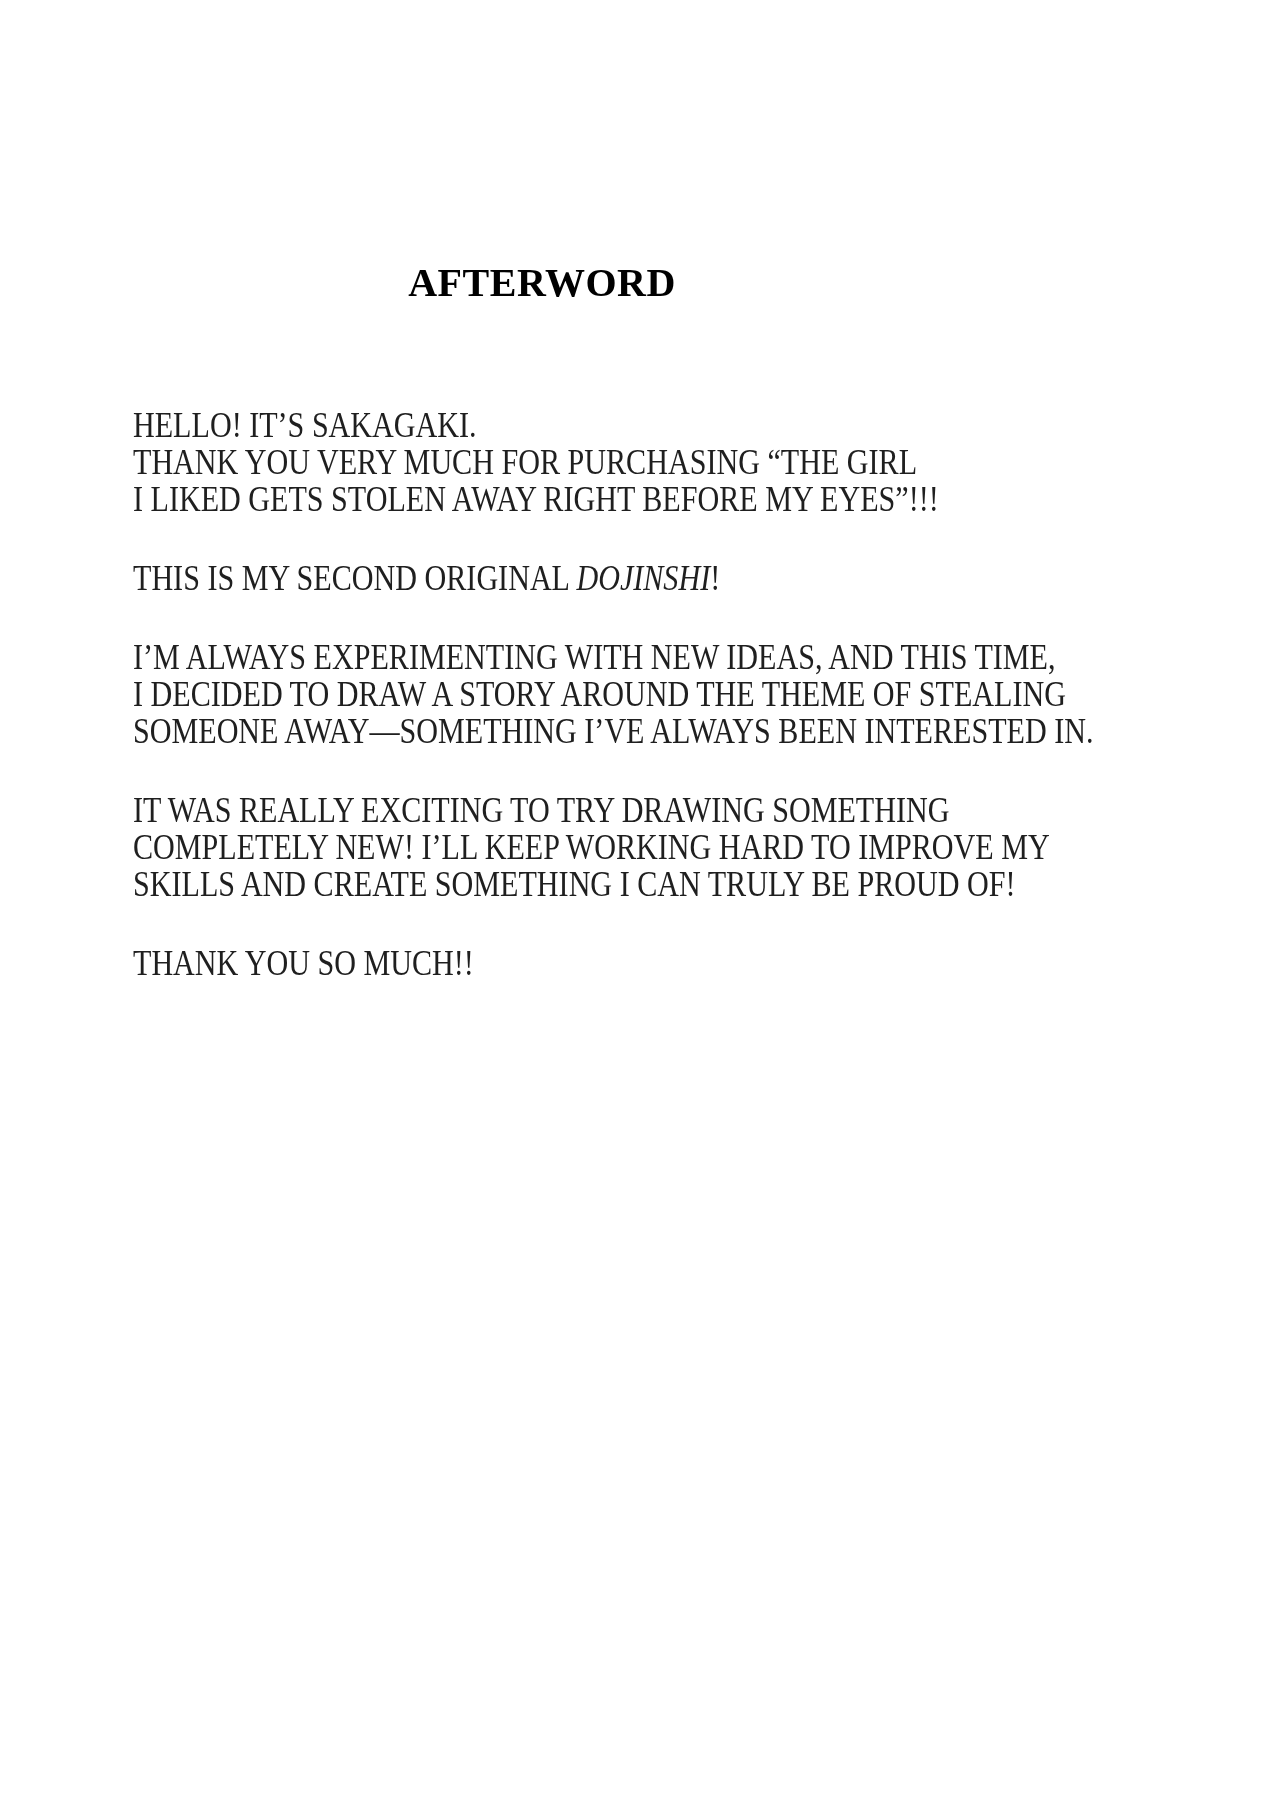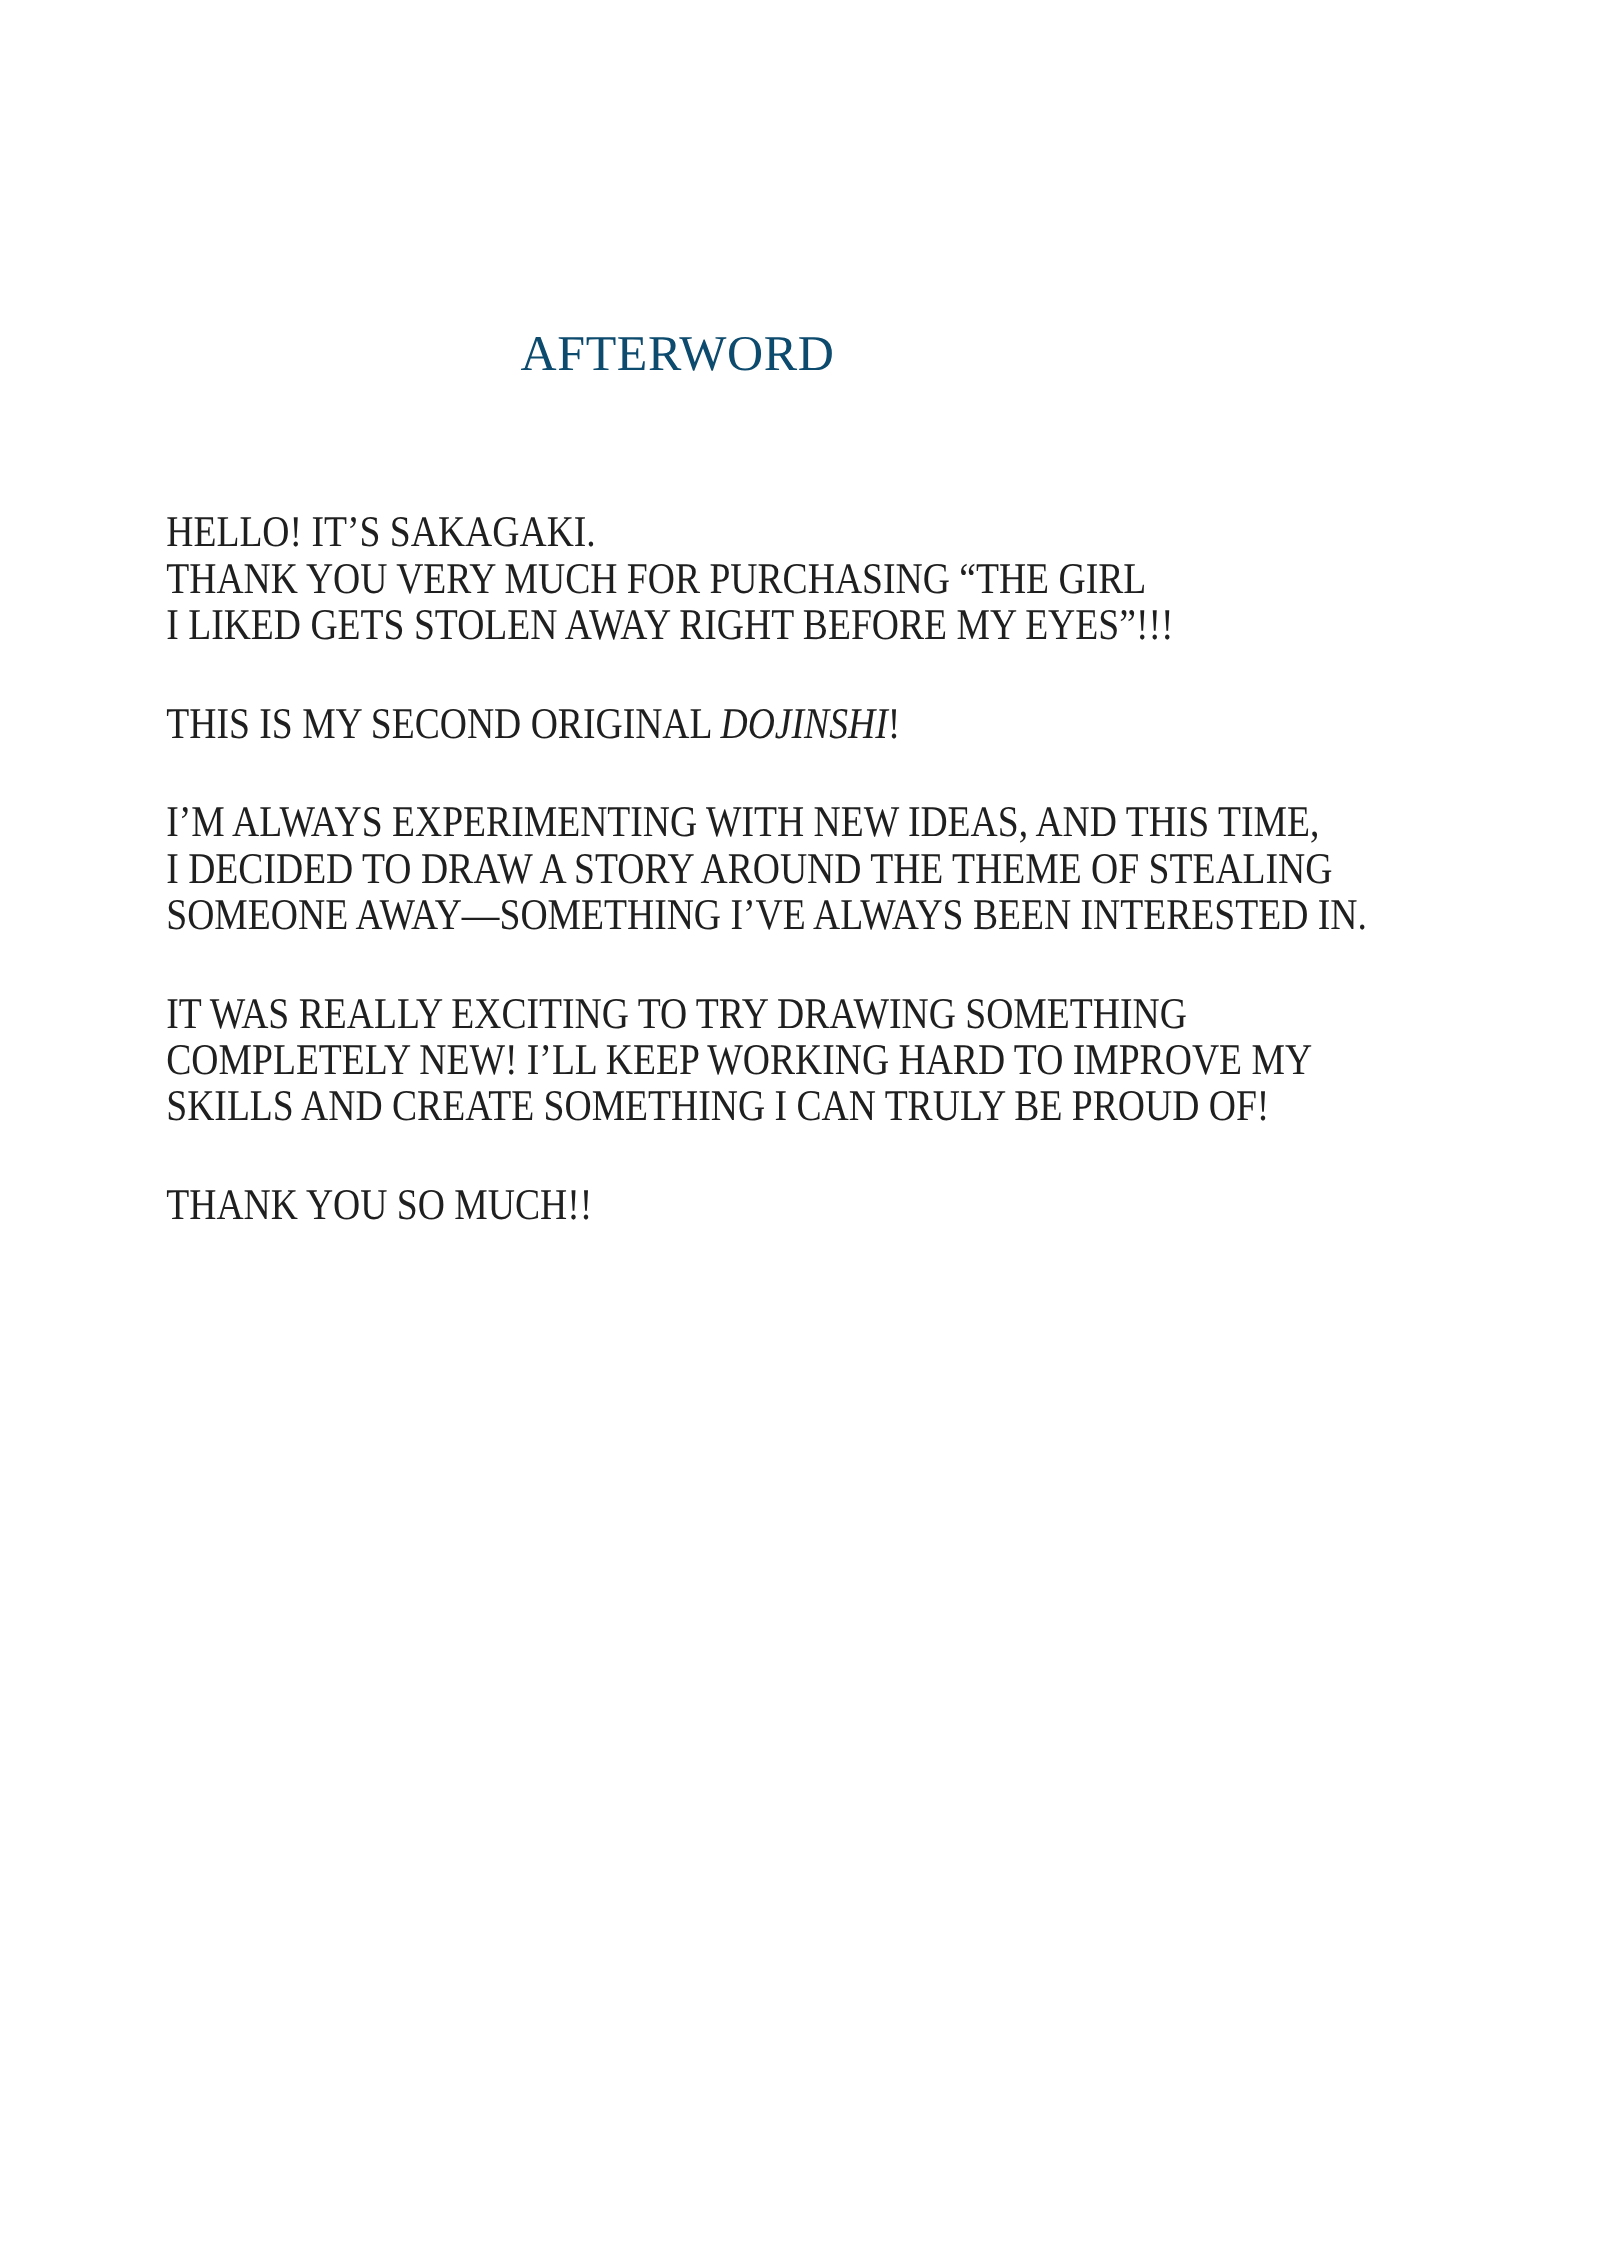--- a/index.html
+++ b/index.html
@@ -18,23 +18,23 @@
   }
   .title {
     position: absolute;
     top: 261px;
     left: 0;
     width: 1084px;
     margin: 0;
     text-align: center;
     font-size: 40px;
     line-height: 44px;
-    font-weight: normal;
+    font-weight: bold;
     letter-spacing: 0.5px;
-    color: #0c4a6e;
+    color: #000000;
   }
   .body-text {
     position: absolute;
     left: 133px;
     top: 407px;
     width: 1200px;
     transform: scaleX(0.86);
     transform-origin: 0 0;
     font-size: 35px;
     line-height: 37px;

